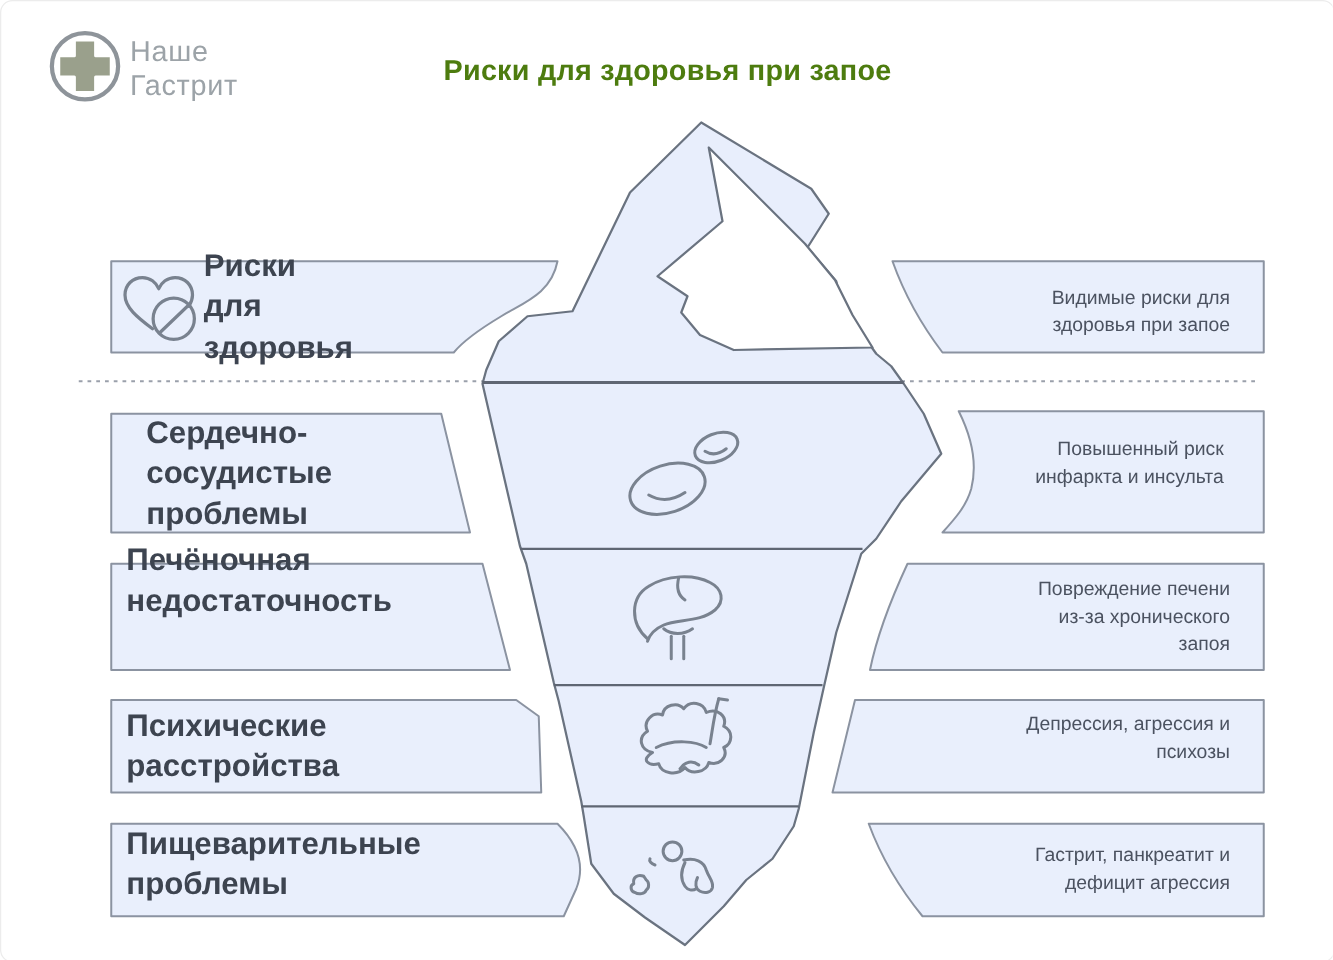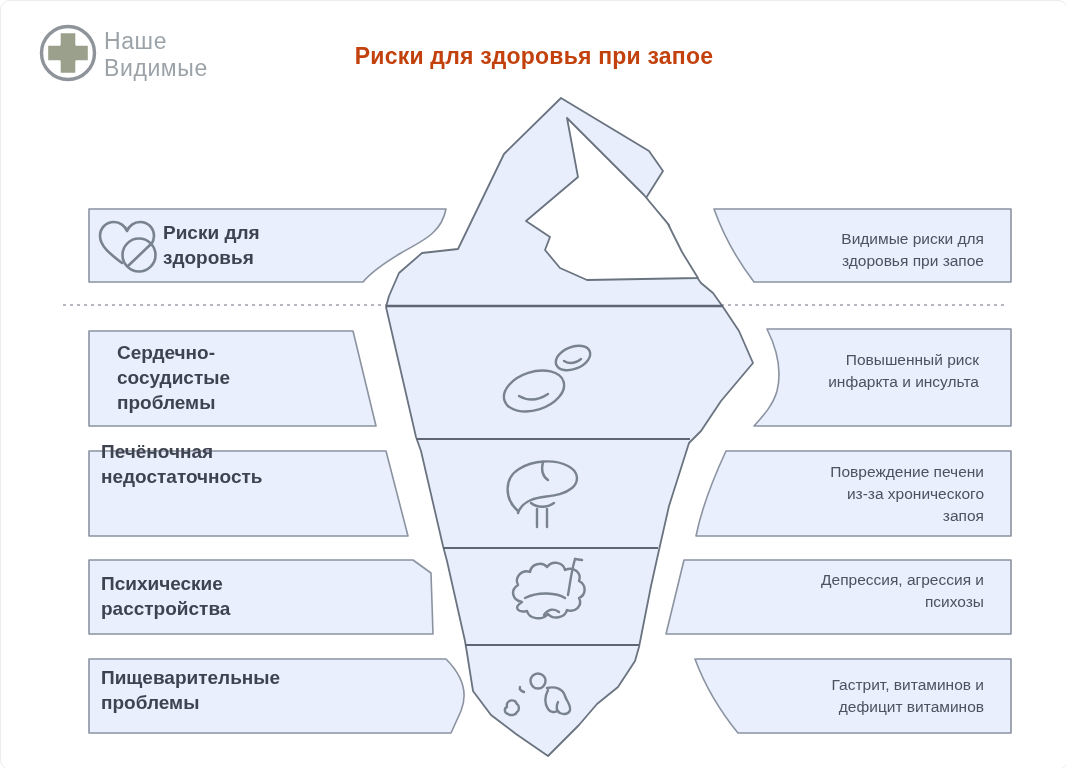--- a/index.html
+++ b/index.html
@@ -4,29 +4,29 @@
 <style>
   html,body{margin:0;padding:0;background:#fff;}
   .canvas{
     position:relative;width:1066px;height:768px;background:#ffffff;
     border:1px solid #ececec;border-radius:10px;overflow:hidden;
     font-family:"Liberation Sans", sans-serif;
   }
   .layer{position:absolute;left:0;top:0;}
   .title{
     position:absolute;left:0;top:42px;width:100%;text-align:center;
-    font-size:23px;font-weight:bold;color:#c2410c;letter-spacing:.2px;
+    font-size:23px;font-weight:bold;color:#4d7c0f;letter-spacing:.2px;
   }
   .logo-text{
     position:absolute;left:103px;top:27px;color:#9ca3a8;
     font-size:23px;line-height:1.18;letter-spacing:.6px;font-weight:400;
   }
   .lbl-left{
     position:absolute;display:flex;align-items:center;
-    font-weight:bold;font-size:19px;color:#3d4450;line-height:1.3;
+    font-weight:bold;font-size:25px;color:#3d4450;line-height:1.3;
   }
   .lbl-right{
     position:absolute;display:flex;align-items:center;justify-content:flex-end;
     text-align:right;font-size:15.5px;color:#4b5260;line-height:1.42;
   }
   .ll1{left:162px;top:208px;height:73px;width:115px;}
   .ll2{left:100px;top:330px;height:95px;width:125px;margin-left:16px;}
   .ll3{left:100px;top:428px;height:71px;width:175px;}
   .ll4{left:100px;top:559px;height:74px;width:140px;}
   .ll5{left:100px;top:658px;height:64px;width:185px;}
@@ -112,30 +112,30 @@
     </g>
 
     <g>
       <circle cx="67" cy="52" r="26.5" fill="none" stroke="#8e949a" stroke-width="3.4"></circle>
       <path d="M 58.5 31 h 17 v 12.5 h 12.5 v 17 h -12.5 v 12.5 h -17 v -12.5 h -12.5 v -17 h 12.5 Z" fill="#9aa08c" stroke="#ffffff" stroke-width="2.4" stroke-linejoin="round"></path>
     </g>
   </svg>
 
   <div class="logo-text">
     <div>Наше</div>
-    <div>Видимые</div>
+    <div>Гастрит</div>
   </div>
 
   <div class="title">Риски для здоровья при запое</div>
 
   <div class="lbl-left ll1">Риски для здоровья</div>
   <div class="lbl-left ll2">Сердечно-сосудистые проблемы</div>
   <div class="lbl-left ll3">Печёночная недостаточность</div>
   <div class="lbl-left ll4">Психические расстройства</div>
   <div class="lbl-left ll5">Пищеварительные проблемы</div>
 
   <div class="lbl-right rl1">Видимые риски для здоровья при запое</div>
   <div class="lbl-right rl2">Повышенный риск инфаркта и инсульта</div>
   <div class="lbl-right rl3">Повреждение печени из-за хронического запоя</div>
   <div class="lbl-right rl4">Депрессия, агрессия и психозы</div>
-  <div class="lbl-right rl5">Гастрит, витаминов и дефицит витаминов</div>
+  <div class="lbl-right rl5">Гастрит, панкреатит и дефицит агрессия</div>
 
 </div>
 
 </body></html>

